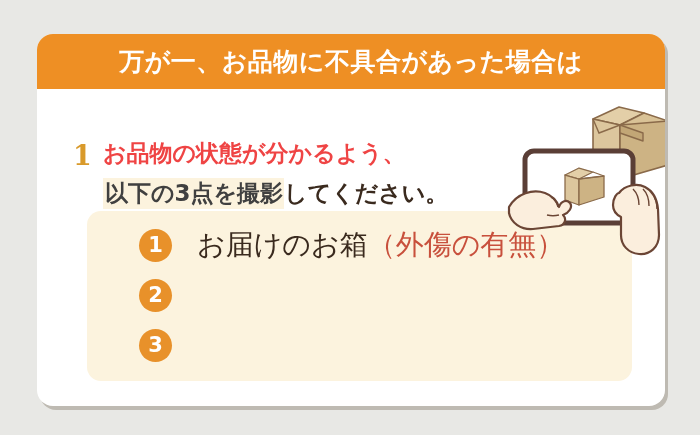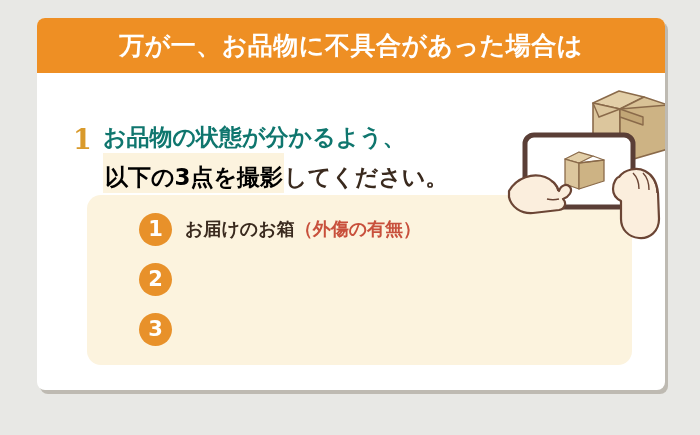--- a/index.html
+++ b/index.html
@@ -12,25 +12,25 @@
     background: #e8e8e5;
     font-family: "DejaVu Sans", "Liberation Sans", sans-serif;
     overflow: hidden;
     position: relative;
   }
 
   
   #card {
     position: absolute;
     left: 37px;
-    top: 18px;
+    top: 34px;
     width: 628px;
     height: 372px;
     background: #ffffff;
-    border-radius: 8px;
+    border-radius: 16px;
     box-shadow: 3px 4px 0 rgba(140,130,115,0.45);
     overflow: hidden;
   }
 
   
   #header-bar {
     position: absolute;
     left: 0;
     top: 0;
     width: 628px;
@@ -66,38 +66,38 @@
     color: #d99a2b;
     font-family: "DejaVu Serif", "Liberation Serif", serif;
     line-height: 1;
   }
   #step-line-1 {
     position: absolute;
     left: 66px;
     top: 52px;
     font-size: 23px;
     font-weight: bold;
-    color: #0f766e;
+    color: #ef4444;
     white-space: nowrap;
     line-height: 1.1;
   }
   #step-line-2 {
     position: absolute;
     left: 66px;
     top: 92px;
     font-size: 23px;
     font-weight: bold;
     color: #3a2a1e;
     white-space: nowrap;
     line-height: 1.1;
   }
   .hl {
-    color: #000000;
+    color: #404040;
     background: #fcf3de;
-    padding: 11px 1px 3px 2px;
+    padding: 2px 1px 3px 2px;
   }
 
   
   #illustration {
     position: absolute;
     left: 470px;
     top: 55px;
     width: 175px;
     height: 175px;
     pointer-events: none;
@@ -133,23 +133,23 @@
     font-size: 21px;
     font-weight: bold;
     display: flex;
     align-items: center;
     justify-content: center;
     flex: 0 0 auto;
     line-height: 1;
     font-family: "DejaVu Sans", "Liberation Sans", sans-serif;
   }
   .row-text {
-    margin-left: 13px;
-    font-size: 18px;
-    font-weight: bold;
+    margin-left: 25px;
+    font-size: 28px;
+    font-weight: normal;
     color: #3a2a1e;
     white-space: nowrap;
     line-height: 1;
   }
   .red { color: #c8503c; }
 </style>
 </head>
 <body>
 
 <div id="card">

